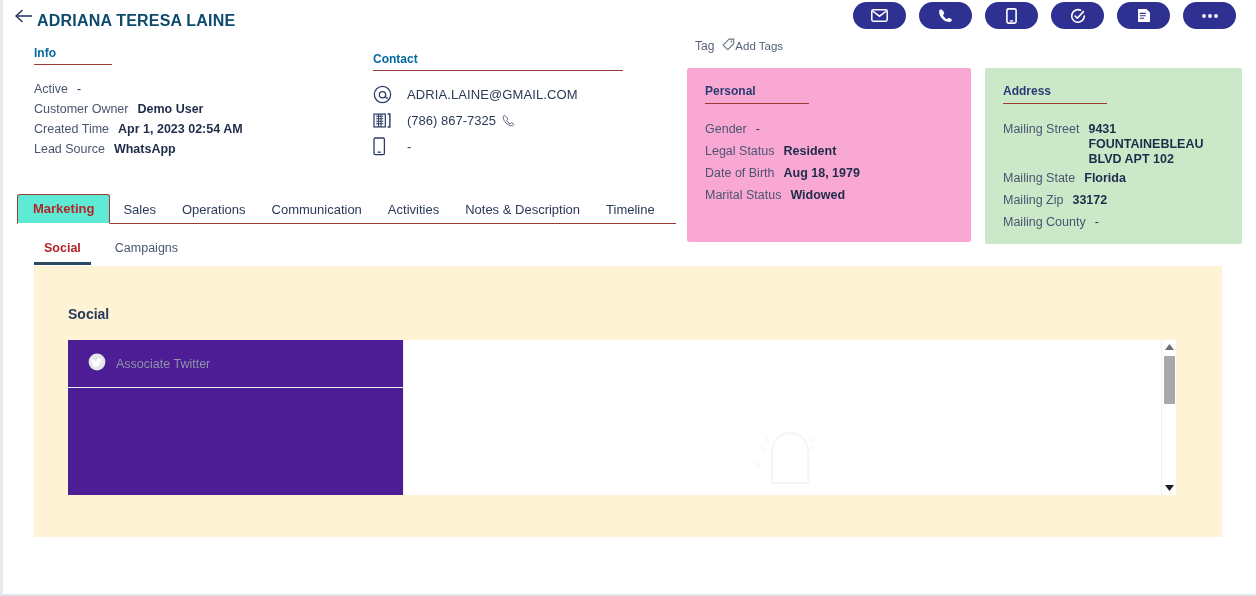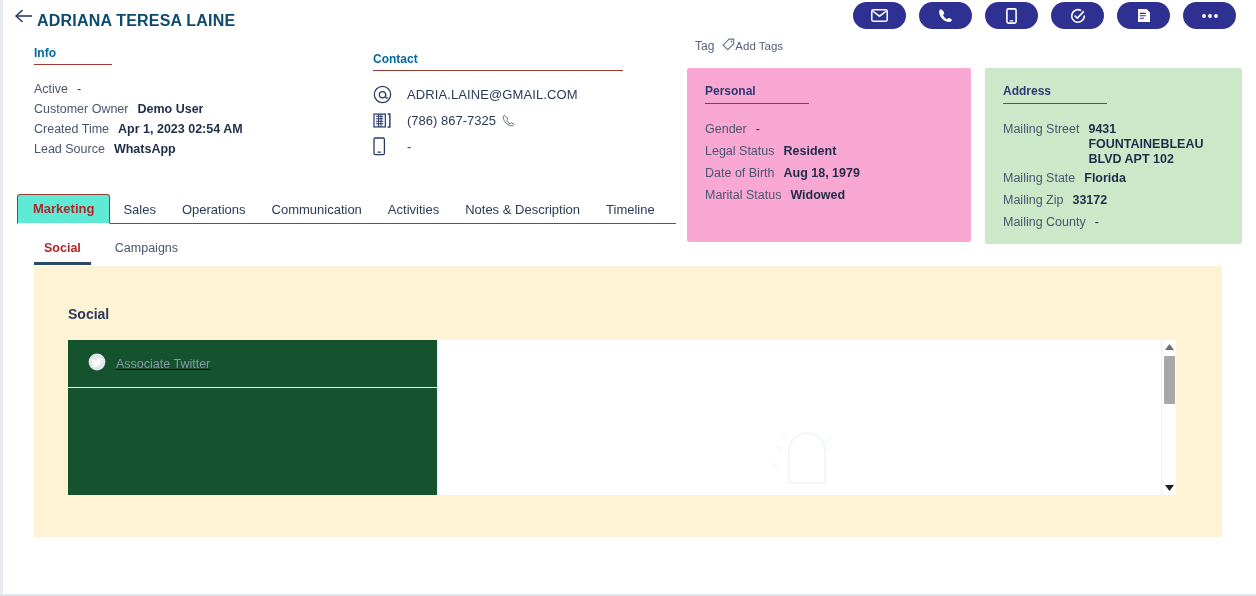--- a/index.html
+++ b/index.html
@@ -126,21 +126,21 @@
   }
   .social-heading {
     position: absolute; left: 34px; top: 40px;
     font-size: 14px; font-weight: bold; color: #2b3a5c;
   }
   .social-body {
     position: absolute; left: 34px; top: 74px; width: 1108px; height: 155px;
     background: #ffffff; display: flex;
   }
   .social-left {
-    width: 370px; background: #14532d; border-right: 1px solid #e9eef5; text-decoration: underline;
+    width: 336px; background: #4c1d95; border-right: 1px solid #e9eef5;
   }
   .assoc-row {
     display: flex; align-items: center; gap: 10px;
     height: 48px; padding: 0 0 0 20px;
     border-bottom: 1px solid #eaeff6; cursor: pointer;
   }
   .assoc-row .txt { font-size: 12.5px; color: #8d95a6; }
   .social-right { flex: 1; position: relative; background: #ffffff; }
 
   .watermark {

